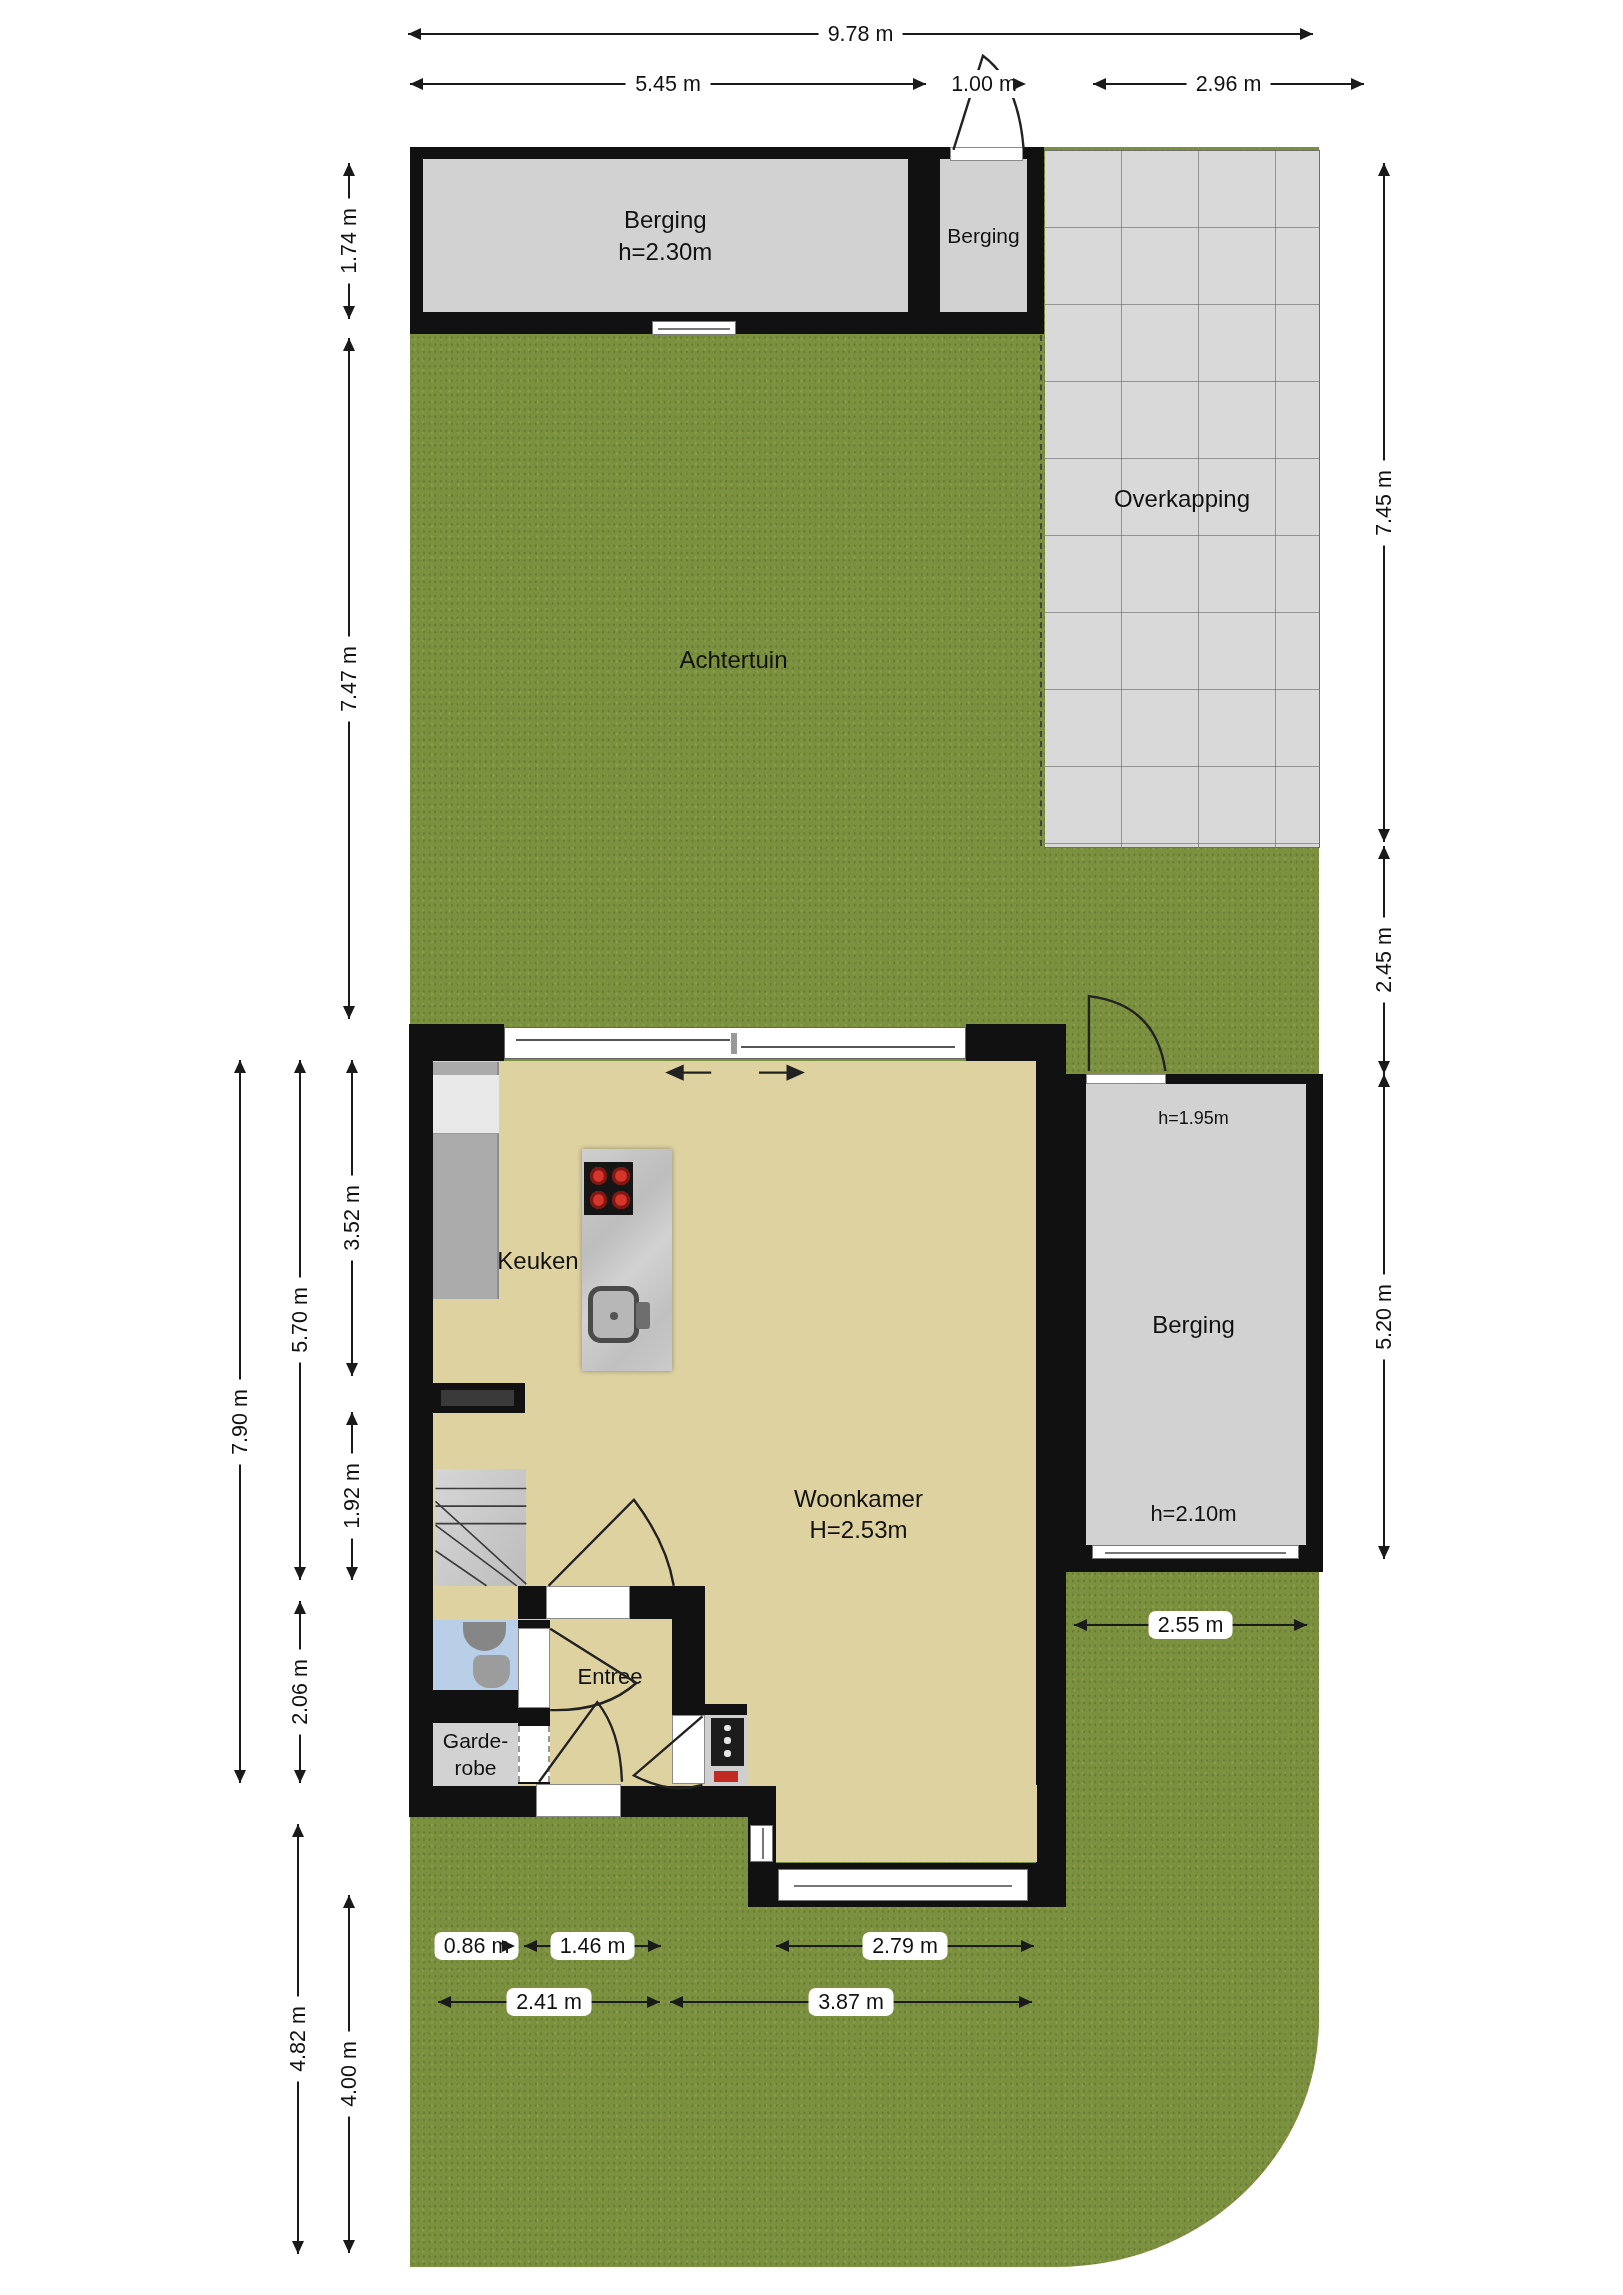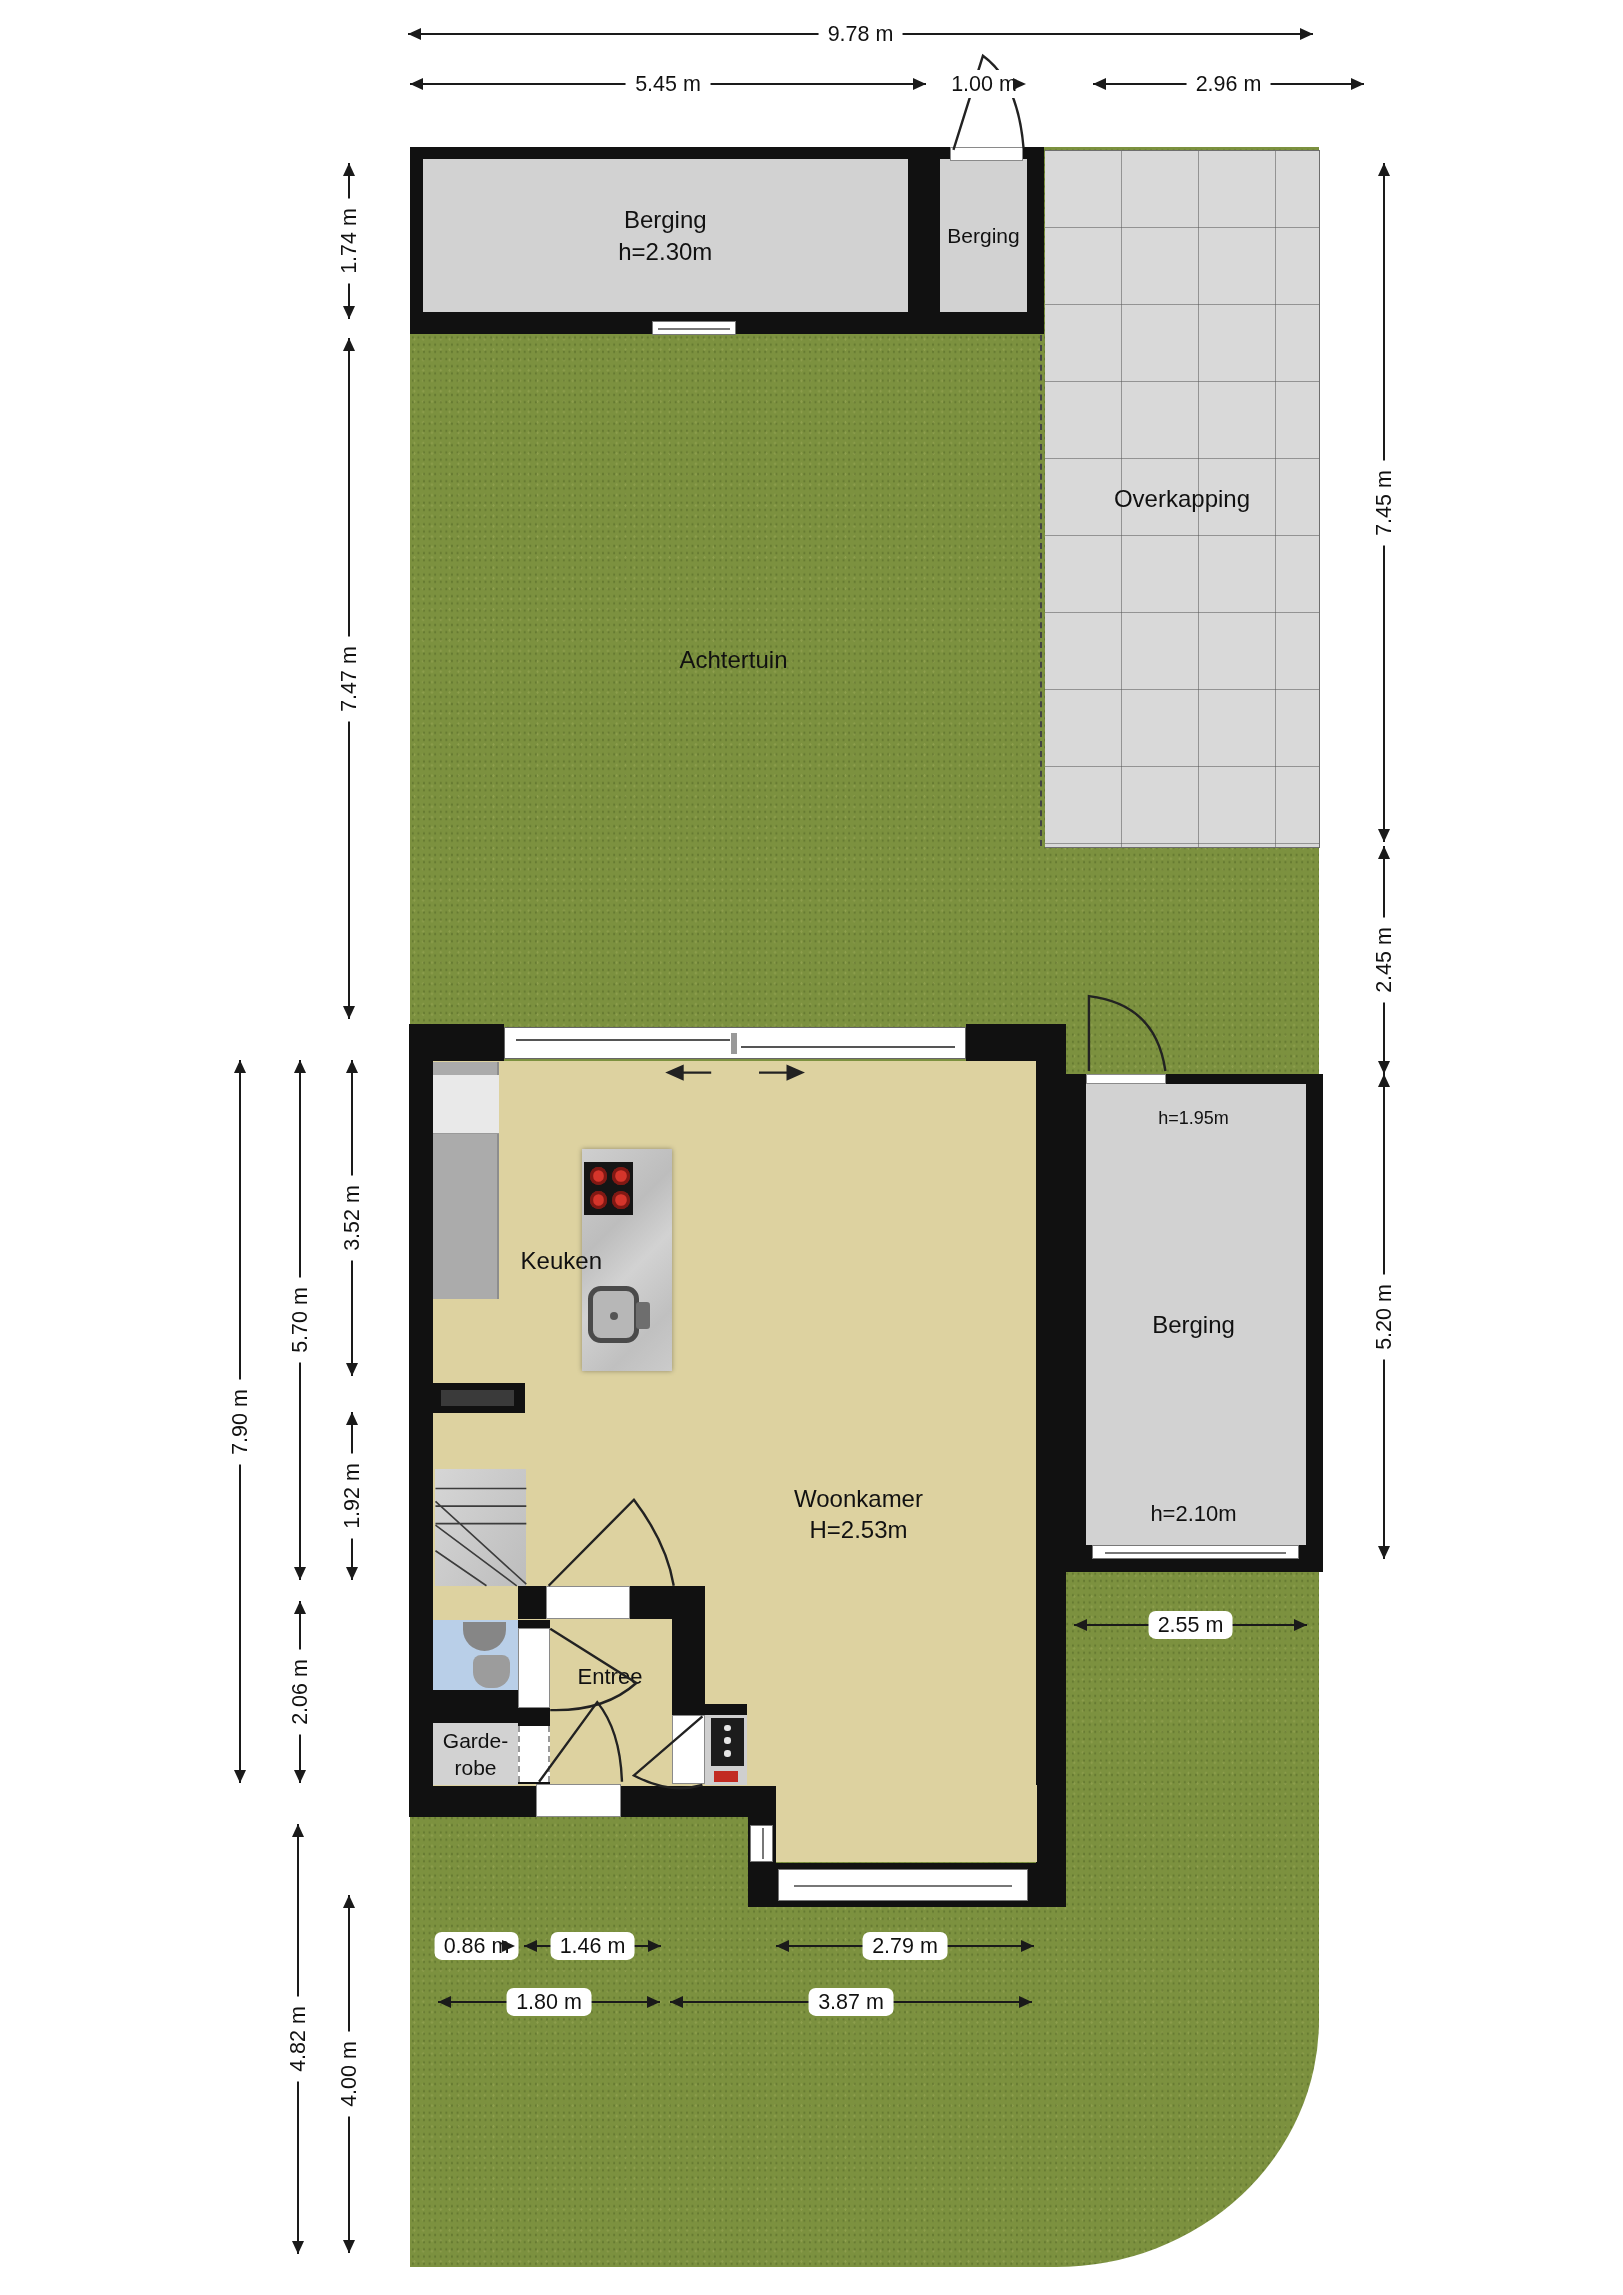--- a/index.html
+++ b/index.html
@@ -143,21 +143,21 @@
 
   <div class="abs opening" style="left:546px;top:1586px;width:84px;height:33px;"></div>
   <div class="abs opening" style="left:518px;top:1628px;width:32px;height:80px;"></div>
   <div class="abs" style="left:518px;top:1726px;width:32px;height:56px;background:#fff;border-left:2.4px dashed #999;border-right:2.4px dashed #999;box-sizing:border-box;"></div>
   <div class="abs opening" style="left:536px;top:1784px;width:85px;height:33px;"></div>
   <div class="abs opening" style="left:672px;top:1715px;width:33px;height:69px;"></div>
 
   <div class="win h" style="left:778px;top:1869px;width:250px;height:32px;"></div>
   <div class="win v" style="left:750px;top:1825px;width:23px;height:37px;"></div>
 
-  <div class="abs roomlabel" style="left:474px;top:1245px;width:128px;text-align:right;">Keuken</div>
+  <div class="abs roomlabel" style="left:474px;top:1245px;width:128px;">Keuken</div>
   <div class="abs centerlbl" style="left:739px;top:1483px;width:239px;">
     <span class="roomlabel">Woonkamer</span>
     <span class="roomlabel">H=2.53m</span>
   </div>
   <div class="abs roomlabel" style="left:550px;top:1663px;width:120px;font-size:22px;">Entree</div>
 
   <div class="abs wall" style="left:1064px;top:1074px;width:259px;height:498px;">
     <div class="abs gray-floor" style="left:21.5px;top:10.4px;width:220px;height:461px;"></div>
     <div class="abs opening" style="left:21.5px;top:0;width:80px;height:10.4px;"></div>
     <div class="win h" style="left:28px;top:471px;width:207px;height:14.3px;"></div>
@@ -243,20 +243,20 @@
   <div class="dimh" style="left:438px;top:1945px;width:77px;">
       <span>0.86 m</span>
     </div>
   <div class="dimh" style="left:524px;top:1945px;width:137px;">
       <span>1.46 m</span>
     </div>
   <div class="dimh" style="left:776px;top:1945px;width:258px;">
       <span>2.79 m</span>
     </div>
   <div class="dimh" style="left:438px;top:2001px;width:222px;">
-      <span>1.80 m</span>
+      <span>2.41 m</span>
     </div>
   <div class="dimh" style="left:670px;top:2001px;width:362px;">
       <span>3.87 m</span>
     </div>
 
 </div>
 
 
 </body></html>

